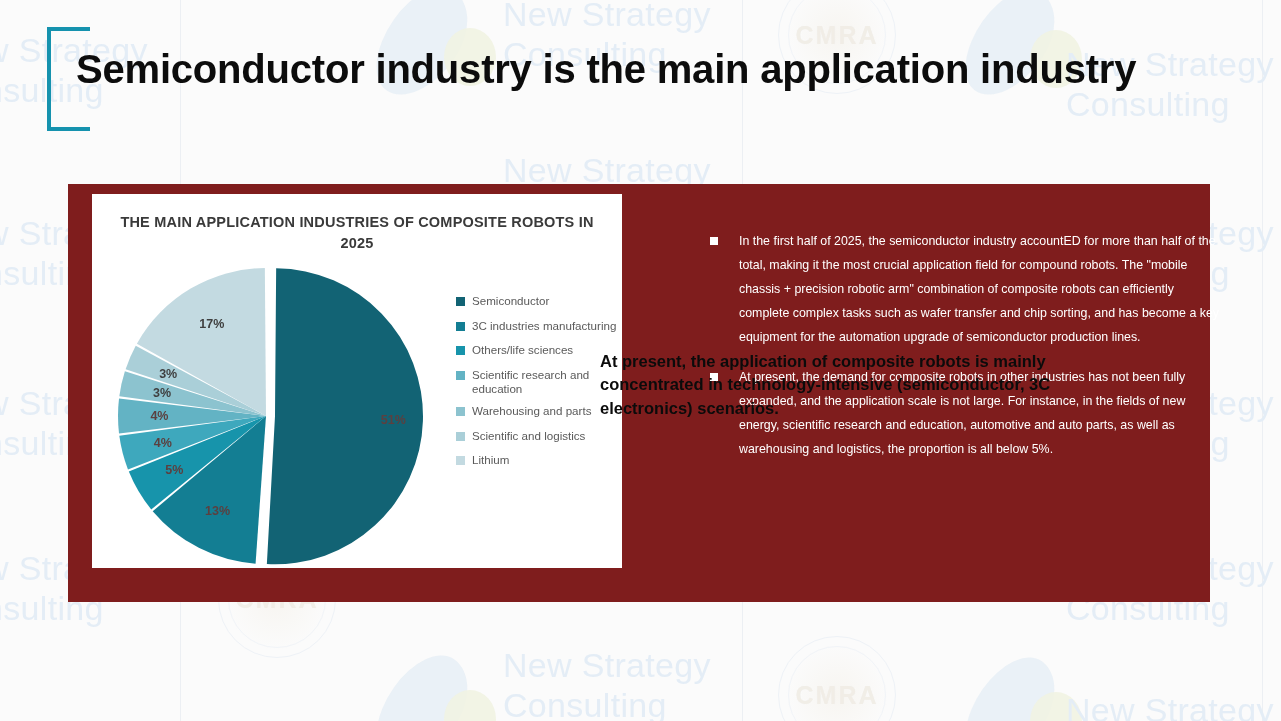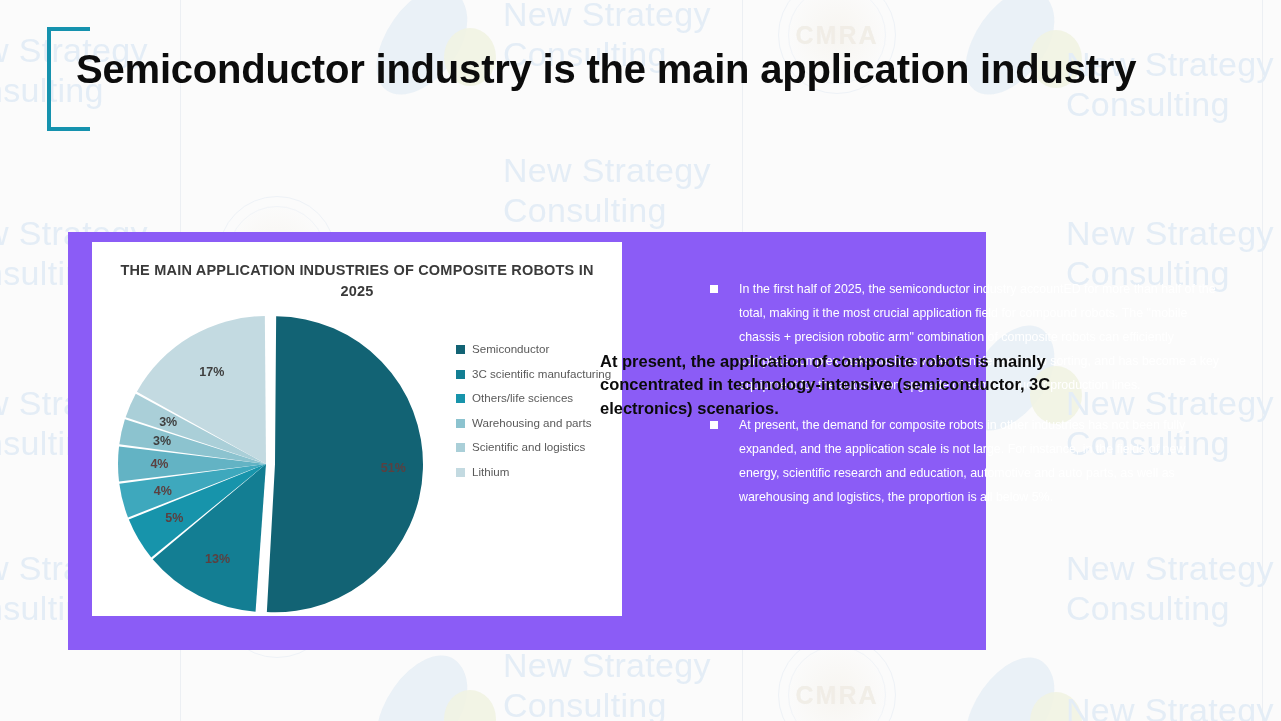--- a/index.html
+++ b/index.html
@@ -77,23 +77,22 @@
     font-weight: 700;
     color: #0c0c0c;
     letter-spacing: -0.2px;
     white-space: nowrap;
   }
 
   
   .panel {
     position: absolute;
     left: 68px; top: 184px;
-    width: 918px; height: 418px;
-    background: #8b5cf6;
-    margin-top: 48px;
+    width: 1142px; height: 418px;
+    background: #7f1d1d;
   }
 
   
   .chart-card {
     position: absolute;
     left: 24px; top: 10px;
     width: 530px; height: 374px;
     background: #ffffff;
     overflow: hidden;
   }
@@ -284,25 +283,29 @@
           </svg>
       </div>
 
       <div class="legend" id="legend">
           <div class="legend-item">
             <span class="legend-sw" style="background: rgb(18, 99, 116);"></span>
             <span class="legend-label">Semiconductor</span>
           </div>
           <div class="legend-item">
             <span class="legend-sw" style="background: rgb(19, 126, 147);"></span>
-            <span class="legend-label">3C scientific manufacturing</span>
+            <span class="legend-label">3C industries manufacturing</span>
           </div>
           <div class="legend-item">
             <span class="legend-sw" style="background: rgb(23, 148, 171);"></span>
             <span class="legend-label">Others/life sciences</span>
+          </div>
+          <div class="legend-item tight">
+            <span class="legend-sw" style="background: rgb(99, 179, 196);"></span>
+            <span class="legend-label">Scientific research and education</span>
           </div>
           <div class="legend-item">
             <span class="legend-sw" style="background: rgb(140, 195, 207);"></span>
             <span class="legend-label">Warehousing and parts</span>
           </div>
           <div class="legend-item">
             <span class="legend-sw" style="background: rgb(170, 207, 216);"></span>
             <span class="legend-label">Scientific and logistics</span>
           </div>
           <div class="legend-item">

